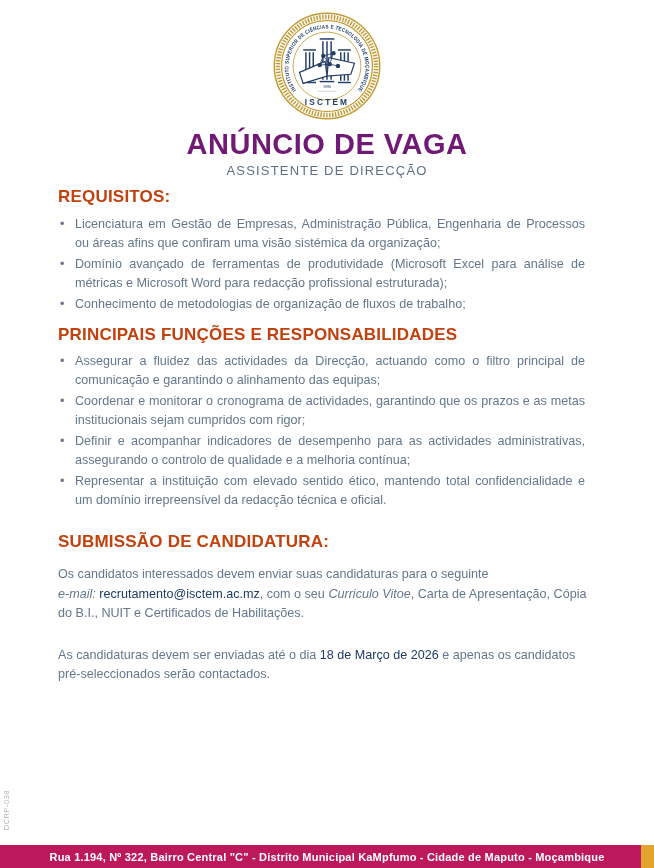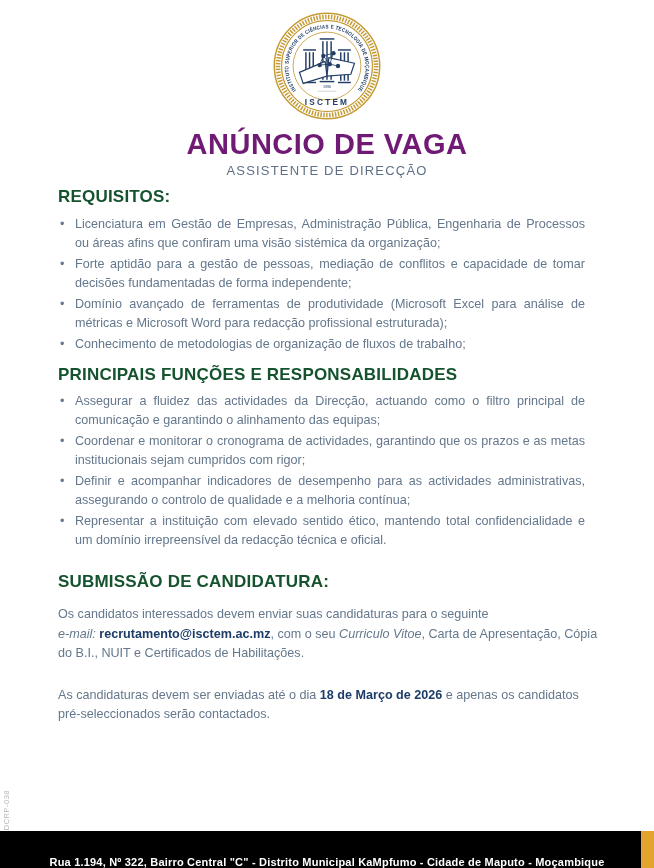--- a/index.html
+++ b/index.html
@@ -24,46 +24,46 @@
     margin:7px 0 2px 0;font-size:29px;font-weight:bold;color:#701a75;
     letter-spacing:0.5px;
   }
   .page-subtitle{
     font-size:13px;color:#5d7086;letter-spacing:1.2px;
   }
 
   
   .content{ margin:0 56px 0 58px; }
   .section-heading{
-    font-size:17px;font-weight:bold;color:#14532d;letter-spacing:0.2px;
+    font-size:17px;font-weight:bold;color:#c2410c;letter-spacing:0.2px;
   }
   .h-requisitos{ margin:9px 0 8px 0; }
   .h-funcoes{ margin:11px 0 7px 0; }
   .h-submissao{ margin:22px 0 13px 0; }
 
   ul.bullets{ list-style:none;margin:0 13px 6px 0;padding:0; }
   ul.bullets li{
     position:relative;padding-left:17px;margin:0 0 2px 0;
     font-size:12.6px;line-height:19px;color:#64778c;text-align:justify;
   }
   ul.bullets li::before{
     content:"\2022";position:absolute;left:2px;top:0;color:#64778c;
   }
 
   .para{
     font-size:12.6px;line-height:19.5px;color:#64778c;
   }
   .para .it{ font-style:italic; }
-  .para .bold-navy{ font-weight:bold;color:#1d3c68;font-style:normal; }
+  .para .bold-navy{ font-weight:normal;color:#1d3c68;font-style:normal; }
   .para-deadline{ margin-top:22px; }
 
   
   .footer{
-    position:absolute;left:0;bottom:0;width:654px;height:37px;
-    background:#000000;display:flex;align-items:flex-end;justify-content:center;
+    position:absolute;left:0;bottom:0;width:654px;height:23px;
+    background:#be185d;display:flex;align-items:center;justify-content:center;
   }
   .footer-text{
     color:#ffffff;font-size:11px;font-weight:bold;letter-spacing:0.2px;
   }
   .footer-accent{
     position:absolute;right:0;top:0;bottom:0;width:13px;background:#e2a42e;
   }
 </style>
 </head>
 <body>
@@ -137,21 +137,20 @@
     </div>
     <div class="page-title">ANÚNCIO DE VAGA</div>
     <div class="page-subtitle">ASSISTENTE DE DIRECÇÃO</div>
   </div>
 
   <div class="content">
 
     <div class="section-heading h-requisitos">REQUISITOS:</div>
     <ul class="bullets">
       <li>Licenciatura em Gestão de Empresas, Administração Pública, Engenharia de Processos ou áreas afins que confiram uma visão sistémica da organização;</li>
-      <li>Forte aptidão para a gestão de pessoas, mediação de conflitos e capacidade de tomar decisões fundamentadas de forma independente;</li>
       <li>Domínio avançado de ferramentas de produtividade (Microsoft Excel para análise de métricas e Microsoft Word para redacção profissional estruturada);</li>
       <li>Conhecimento de metodologias de organização de fluxos de trabalho;</li>
     </ul>
 
     <div class="section-heading h-funcoes">PRINCIPAIS FUNÇÕES E RESPONSABILIDADES</div>
     <ul class="bullets">
       <li>Assegurar a fluidez das actividades da Direcção, actuando como o filtro principal de comunicação e garantindo o alinhamento das equipas;</li>
       <li>Coordenar e monitorar o cronograma de actividades, garantindo que os prazos e as metas institucionais sejam cumpridos com rigor;</li>
       <li>Definir e acompanhar indicadores de desempenho para as actividades administrativas, assegurando o controlo de qualidade e a melhoria contínua;</li>
       <li>Representar a instituição com elevado sentido ético, mantendo total confidencialidade e um domínio irrepreensível da redacção técnica e oficial.</li>

